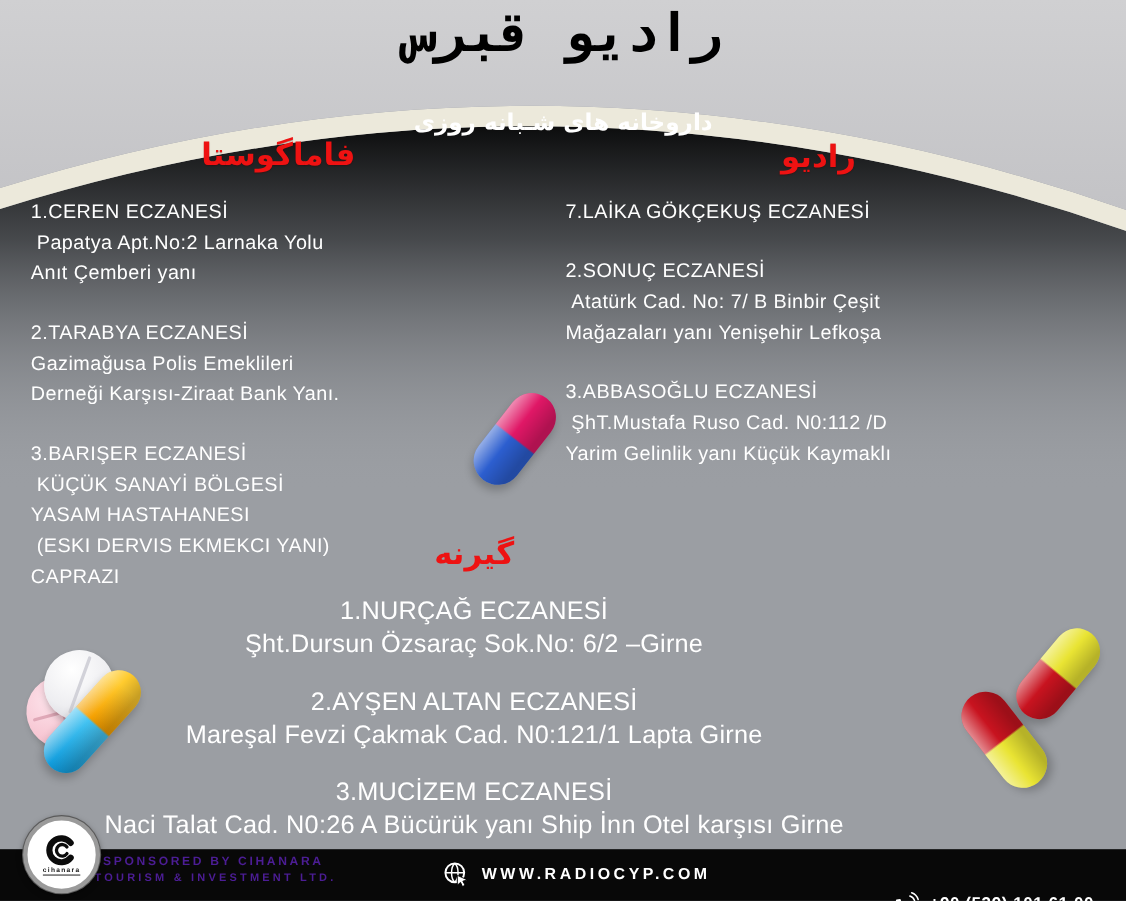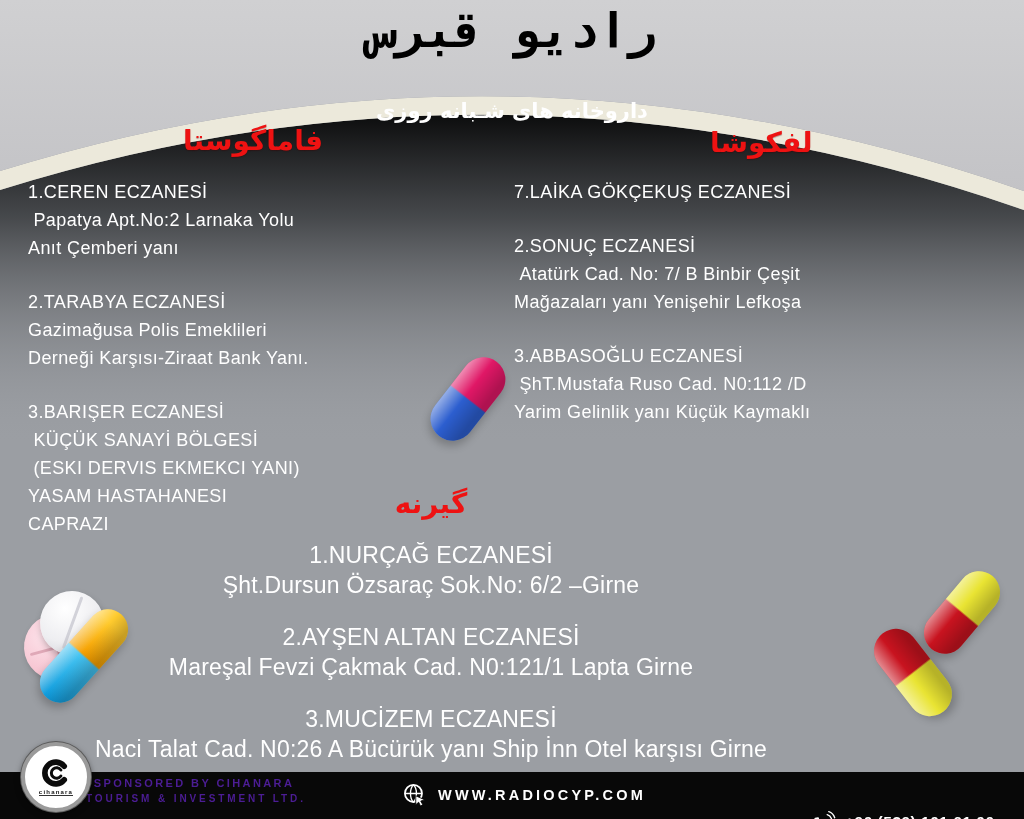--- a/index.html
+++ b/index.html
@@ -159,43 +159,43 @@
     <rect x="0" y="0" width="1024" height="819" fill="#9b9ea3"></rect>
     <path d="M0,190 Q512,30 1024,210 L1024,470 L0,470 Z" fill="url(#fade)"></path>
     <path d="M0,171 Q512,12 1024,191 L1024,210 Q512,30 0,190 Z" fill="#ece9db"></path>
     <path d="M0,0 H1024 V191 Q512,12 0,171 Z" fill="url(#topg)"></path>
   </svg>
 
   <h1 class="title">راديو قبرس</h1>
   <div class="subtitle">داروخانه های شـبانه روزی</div>
 
   <div class="city-label city-famagusta">فاماگوستا</div>
-  <div class="city-label city-lefkosa">لفکوشا</div>
+  <div class="city-label city-lefkosa">راديو</div>
 
   <div class="col col-left">
     <div class="pharm">
       <div>1.CEREN ECZANESİ</div>
       <div>
           <div class="addr-line"> Papatya Apt.No:2 Larnaka Yolu</div>
           <div class="addr-line">Anıt Çemberi yanı</div>
         </div>
     </div>
     <div class="pharm">
       <div>2.TARABYA ECZANESİ</div>
       <div>
           <div class="addr-line">Gazimağusa Polis Emeklileri</div>
           <div class="addr-line">Derneği Karşısı-Ziraat Bank Yanı.</div>
         </div>
     </div>
     <div class="pharm">
       <div>3.BARIŞER ECZANESİ</div>
       <div>
           <div class="addr-line"> KÜÇÜK SANAYİ BÖLGESİ</div>
+          <div class="addr-line">YASAM HASTAHANESI</div>
           <div class="addr-line"> (ESKI DERVIS EKMEKCI YANI)</div>
-          <div class="addr-line">YASAM HASTAHANESI</div>
           <div class="addr-line">CAPRAZI</div>
         </div>
     </div>
   </div>
 
   <div class="col col-right">
     <div class="pharm">
       <div>7.LAİKA GÖKÇEKUŞ ECZANESİ</div>
     </div>
     <div class="pharm">

